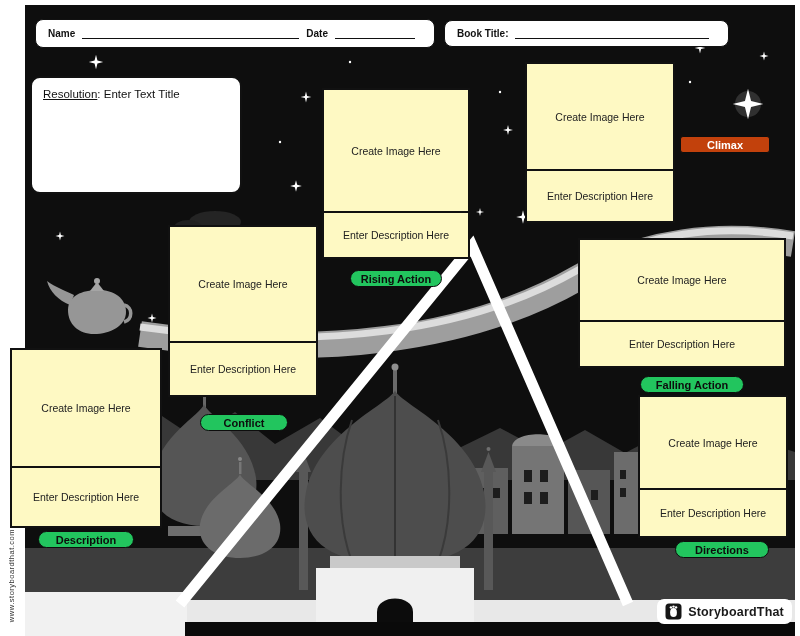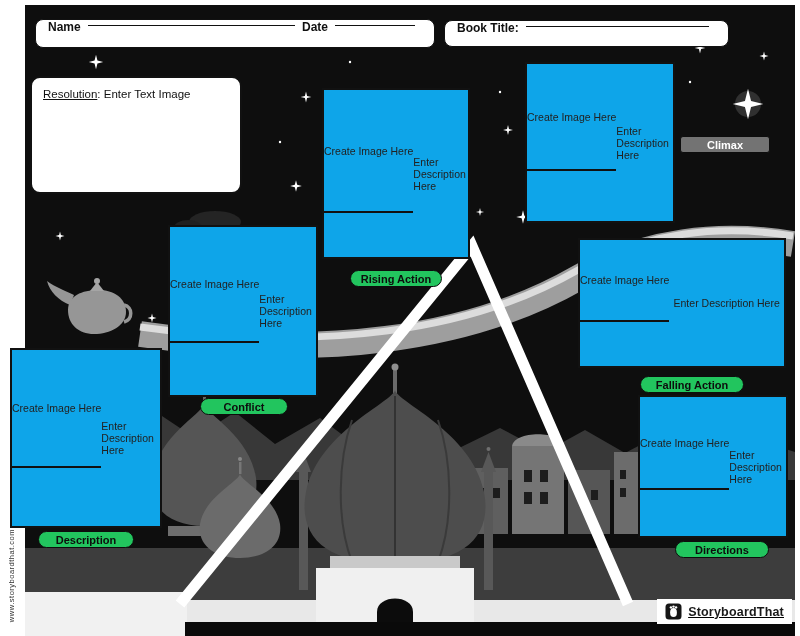--- a/index.html
+++ b/index.html
@@ -5,47 +5,47 @@
   * { margin:0; padding:0; box-sizing:border-box; }
   html,body { width:800px; height:636px; }
   body { font-family:"Liberation Sans", sans-serif; background:#ffffff; }
   .page { position:relative; width:800px; height:636px; background:#ffffff; overflow:hidden; }
   .scene { position:absolute; left:25px; top:5px; width:770px; height:631px; background:#0e0e0e; }
   svg.bg, svg.plot { position:absolute; left:25px; top:5px; }
   svg.bg { z-index:1; }
   svg.plot { z-index:2; }
 
   .hbox { position:absolute; z-index:5; background:#ffffff; border:1.5px solid #111;
-          border-radius:8px; display:flex; align-items:flex-start; padding:0 12px;
-          font-size:12px; font-weight:bold; color:#111; }
+          border-radius:8px; display:flex; align-items:center; padding:0 12px;
+          font-size:10px; font-weight:bold; color:#111; }
   .writeline { display:inline-block; height:1px; background:#111; margin:0 7px; transform:translateY(5px); }
 
   .directions { position:absolute; left:30px; top:76px; width:212px; height:118px; z-index:5;
                 background:#ffffff; border:2px solid #111; border-radius:10px;
                 padding:9px 11px; font-size:11.5px; color:#111; line-height:1.3; }
   .dhead { text-decoration:underline; }
 
-  .frame { position:absolute; z-index:4; background:#0ea5e9; border:2px solid #111;
-           display:flex; flex-direction:row; }
+  .frame { position:absolute; z-index:4; background:#fef9c3; border:2px solid #111;
+           display:flex; flex-direction:column; }
   .frame .img  { border-bottom:2px solid #111; display:flex; align-items:center;
                  justify-content:center; font-size:10.5px; color:#222; }
   .frame .desc { flex:1; display:flex; align-items:center; justify-content:center;
                  font-size:10.5px; color:#222; }
 
   .pill { position:absolute; z-index:5; background:#22c55e; border:1.5px solid #0d0d0d;
           border-radius:9px; height:17px; display:flex; align-items:center; justify-content:center;
           font-size:11px; font-weight:bold; color:#0d0d0d; }
-  .pill.dark { background:#737373; color:#ffffff; border-color:#0d0d0d; border-radius:3px; }
+  .pill.dark { background:#c2410c; color:#ffffff; border-color:#0d0d0d; border-radius:3px; }
 
   .side-url { position:absolute; left:7px; bottom:14px; z-index:6;
               writing-mode:vertical-rl; transform:rotate(180deg);
               font-size:7.5px; letter-spacing:0.5px; color:#333; }
 
   .brand { position:absolute; right:8px; bottom:12px; z-index:6; background:#ffffff;
-           display:flex; align-items:center; gap:6px; padding:4px 8px; border-radius:0;text-decoration:underline; }
+           display:flex; align-items:center; gap:6px; padding:4px 8px; border-radius:7px; }
   .brand-text { font-size:12.5px; font-weight:bold; color:#1a1a1a; letter-spacing:0.2px; }
 </style>
 </head>
 <body>
 
 <div class="page">
 
   <div class="scene"></div>
 
   <svg class="bg" width="770" height="631" viewBox="25 5 770 631">
@@ -179,34 +179,34 @@
     <span>Date</span>
     <span class="writeline" style="width:80px"></span>
   </div>
 
   <div class="hbox" style="left:444px;top:20px;width:285px;height:27px">
     <span>Book Title:</span>
     <span class="writeline" style="flex:1"></span>
   </div>
 
   <div class="directions">
-    <span class="dhead">Resolution</span><span>: Enter Text Image</span>
+    <span class="dhead">Resolution</span><span>: Enter Text Title</span>
   </div>
 
   <div class="frame" style="left:10px;top:348px;width:152px;height:180px">
     <div class="img" style="height:118px">Create Image Here</div>
     <div class="desc">Enter Description Here</div>
   </div>
   <div class="pill" style="left:38px;top:531px;width:96px">Description</div>
 
   <div class="frame" style="left:168px;top:225px;width:150px;height:172px">
     <div class="img" style="height:116px">Create Image Here</div>
     <div class="desc">Enter Description Here</div>
   </div>
-  <div class="pill" style="left:200px;top:398px;width:88px">Conflict</div>
+  <div class="pill" style="left:200px;top:414px;width:88px">Conflict</div>
 
   <div class="frame" style="left:322px;top:88px;width:148px;height:171px">
     <div class="img" style="height:123px">Create Image Here</div>
     <div class="desc">Enter Description Here</div>
   </div>
   <div class="pill" style="left:350px;top:270px;width:92px">Rising Action</div>
 
   <div class="frame" style="left:525px;top:62px;width:150px;height:161px">
     <div class="img" style="height:107px">Create Image Here</div>
     <div class="desc">Enter Description Here</div>

